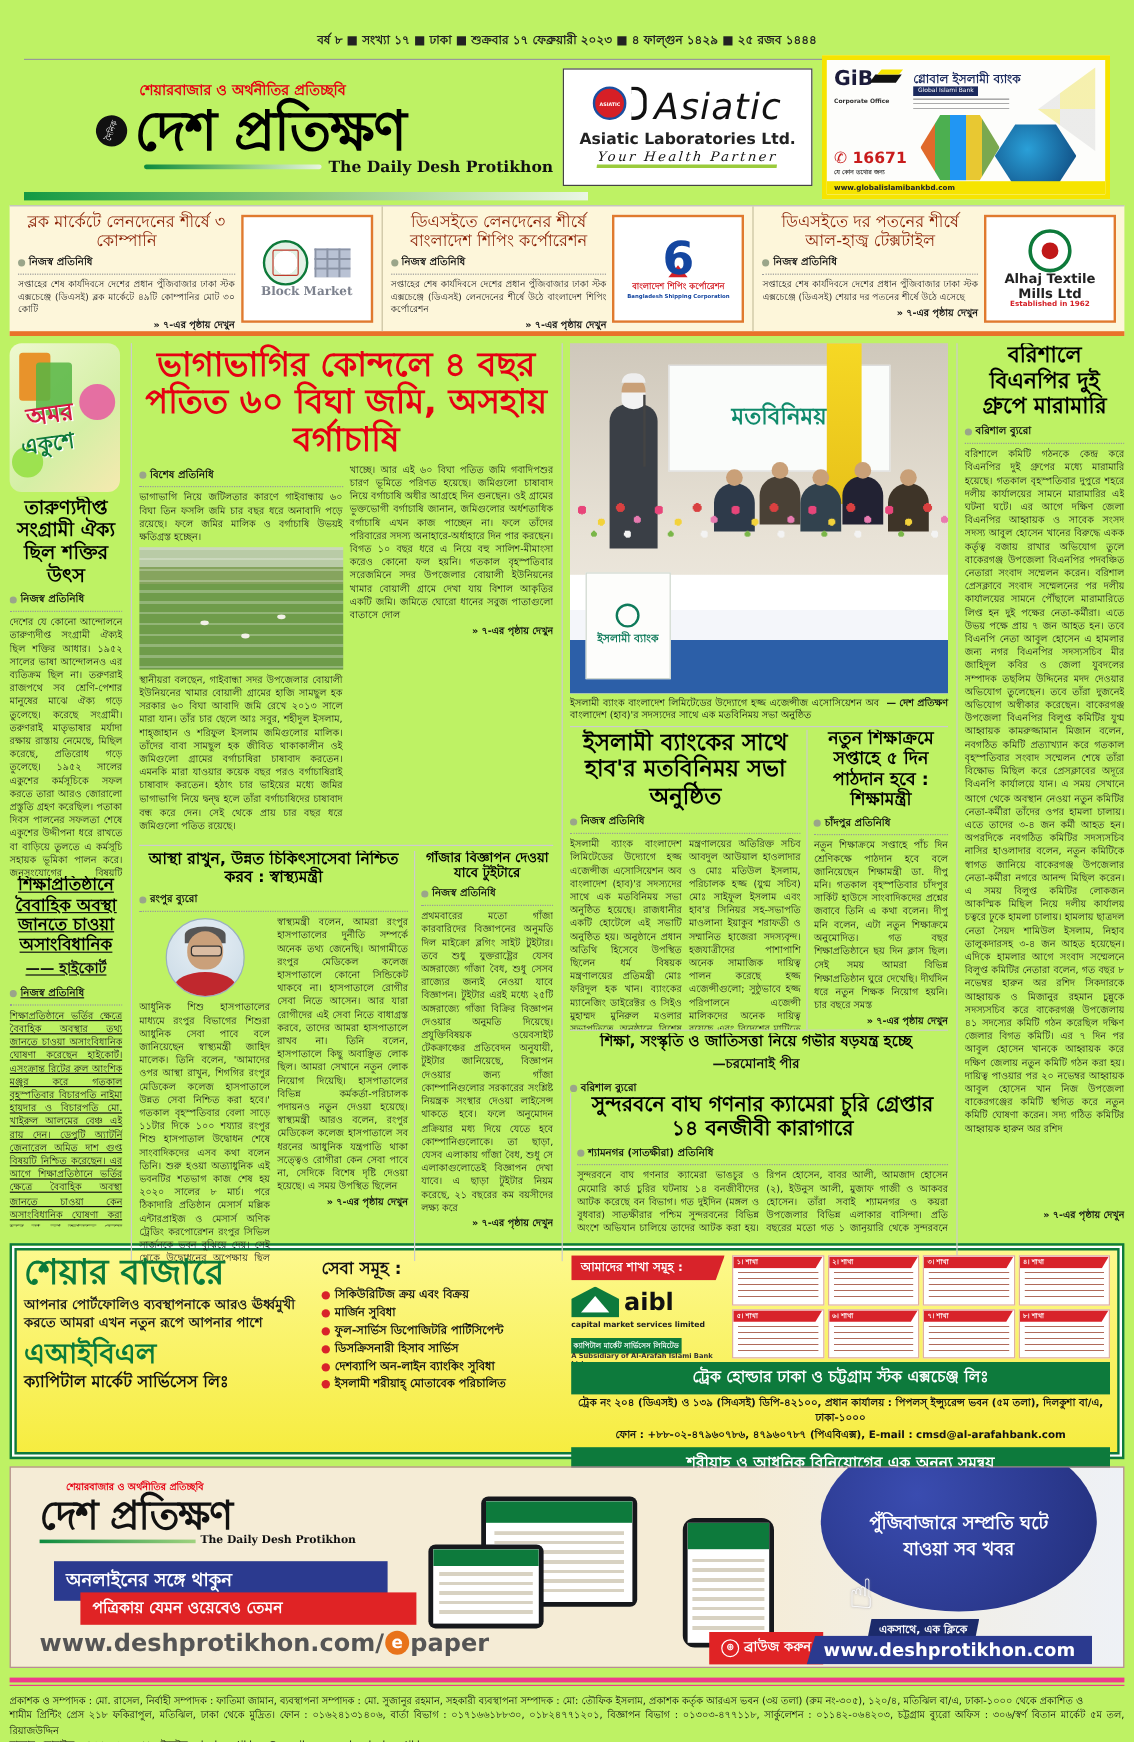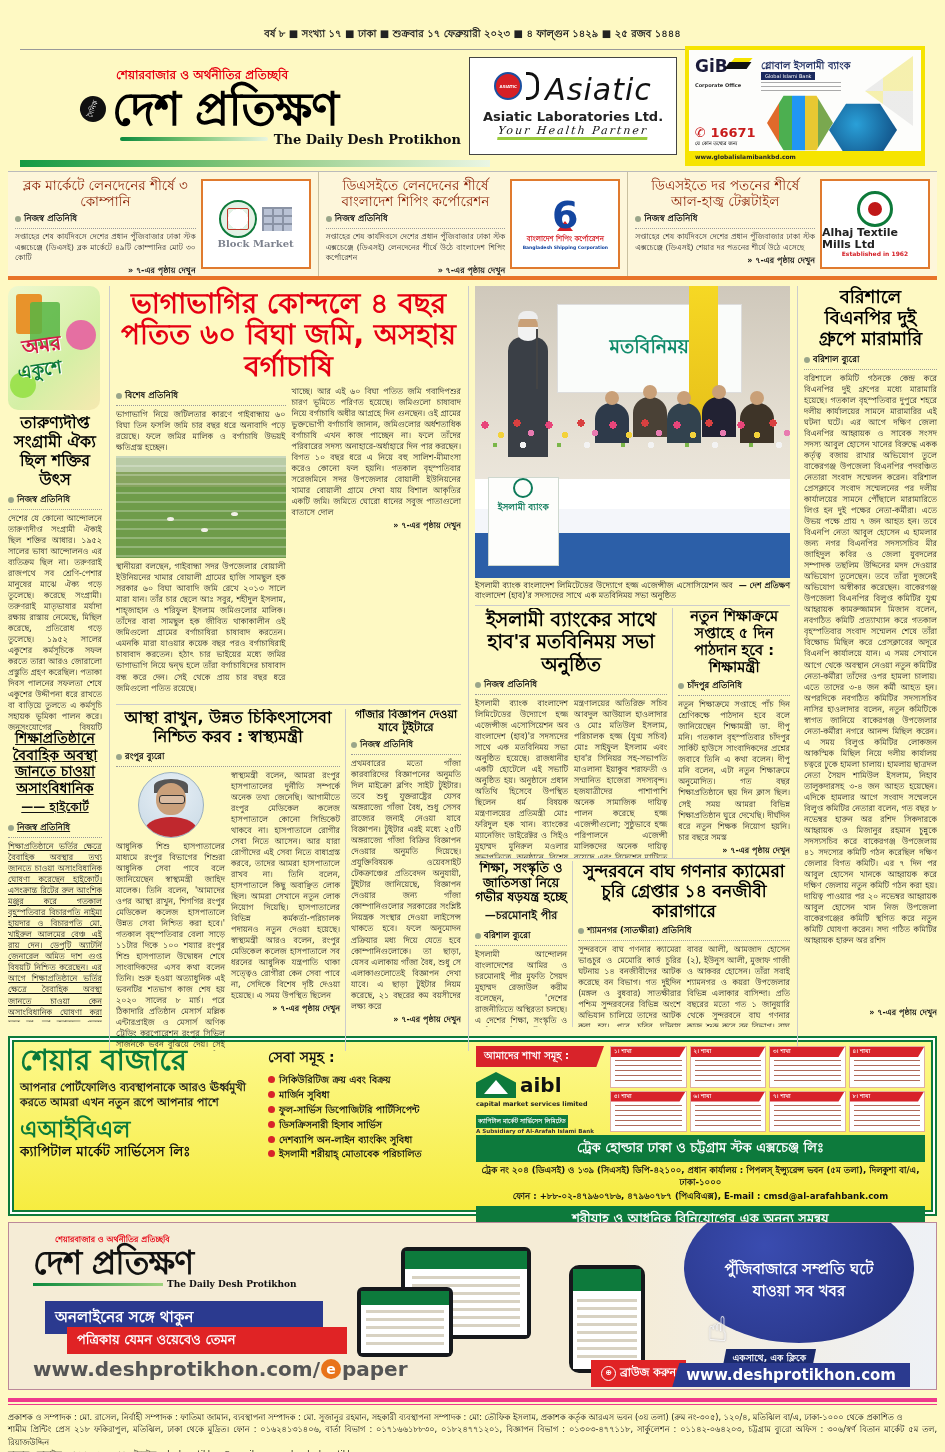--- a/index.html
+++ b/index.html
@@ -1,16 +1,16 @@
 <!DOCTYPE html>
 <html><head>
 <meta charset="utf-8">
 <style>
   html,body{margin:0;padding:0;background:#fff;}
-  .page{width:945px;height:1452px;position:relative;background:#fef9c3;overflow:hidden;
+  .page{width:945px;height:1452px;position:relative;background:#bef264;overflow:hidden;
         font-family:"DejaVu Sans","Liberation Sans",sans-serif;color:#111;}
   
   .dateline{padding-top:26px;text-align:center;font-size:10px;font-weight:bold;color:#222;
             border-bottom:1px solid #999;padding-bottom:6px;margin:0 20px;}
   .mastrow{display:flex;align-items:center;margin:4px 20px 0 20px;height:104px;gap:8px;}
   .mast{flex:1;position:relative;padding-left:60px;}
   .mast .tagline{color:#e60012;font-weight:bold;font-size:12px;margin-left:36px;}
   .mast .titlerow{display:flex;align-items:center;gap:6px;}
   .mast .dailycircle{width:26px;height:26px;border-radius:50%;background:#111;color:#fff;
         font-size:7px;display:flex;align-items:center;justify-content:center;transform:rotate(-70deg);flex:none;}
@@ -72,21 +72,21 @@
   .bm-row{display:flex;align-items:center;gap:5px;}
   .bm-label{font-size:10px;color:#7d828e;font-family:"DejaVu Serif","Liberation Serif",serif;font-weight:bold;}
   .bsc-six{font-size:38px;font-weight:bold;color:#1446a0;line-height:.9;position:relative;}
   .bsc-boat{width:0;height:0;border-left:8px solid transparent;border-right:8px solid transparent;
         border-bottom:10px solid #d42027;margin:-12px auto 2px auto;}
   .bsc-bn{font-size:7px;font-weight:bold;color:#d42027;}
   .bsc-en{font-size:4.5px;font-weight:bold;color:#1446a0;}
   .alhaj-logo{width:30px;height:30px;border-radius:50%;border:3px solid #0e7a3a;background:#fff;
         display:flex;align-items:center;justify-content:center;}
   .alhaj-core{width:14px;height:14px;border-radius:50%;background:#c01818;}
-  .alhaj-name{font-size:11px;font-weight:bold;color:#222;line-height:1.05;}
+  .alhaj-name{font-size:11px;font-weight:bold;color:#222;line-height:1.05;text-align:center;}
   .alhaj-est{font-size:6px;font-weight:bold;color:#d42027;}
   
   .main{display:grid;grid-template-columns:94px 352px 322px 1fr;gap:0 7px;margin:6px 8px 0 8px;height:742px;}
   .main>div+div{border-left:1px solid #ccc;padding-left:6px;}
   .art{overflow:hidden;}
   .by{font-size:8.5px;font-weight:bold;margin:3px 0 3px 0;padding-bottom:2px;border-bottom:1px dotted #999;
       display:flex;align-items:center;gap:3px;}
   .dot{width:6px;height:6px;border-radius:50%;background:#9aa58a;flex:none;}
   .bodytxt{font-size:8px;text-align:justify;line-height:1.38;color:#1c1c1c;}
   .more{font-weight:bold;font-size:8px;text-align:right;margin-top:1px;}
@@ -143,30 +143,30 @@
   .ph-flowers{position:absolute;left:0;right:0;bottom:26%;height:30%;
      background:
       radial-gradient(circle 6px at 10px 10px,#e8457a 60%,transparent 62%),
       radial-gradient(circle 5px at 26px 20px,#f3d23a 60%,transparent 62%),
       radial-gradient(circle 6px at 42px 8px,#d94040 60%,transparent 62%),
       radial-gradient(circle 5px at 56px 18px,#e87ab0 60%,transparent 62%),
       radial-gradient(circle 4px at 20px 30px,#7ab648 60%,transparent 62%),
       radial-gradient(circle 5px at 48px 30px,#f3f3f3 60%,transparent 62%);
      background-size:64px 38px;background-repeat:repeat-x;}
   .ph-podium{position:absolute;left:4%;bottom:4%;width:22%;height:30%;background:#fdfdfb;border:1px solid #cfd8cf;
-     display:flex;flex-direction:column;align-items:center;gap:2px;}
+     display:flex;flex-direction:column;align-items:center;justify-content:center;gap:2px;}
   .ph-podium b{color:#0e7a5a;font-size:9px;}
   .ph-logo{width:16px;height:16px;border-radius:50%;border:2px solid #0e7a5a;}
   .caption{display:flex;gap:6px;font-size:8px;line-height:1.3;margin:3px 0 2px 0;border-bottom:1px solid #ccc;padding-bottom:3px;}
   .caption .cap{flex:1;text-align:justify;}
   .caption .credit{font-weight:bold;white-space:nowrap;}
   .c-row1{display:flex;height:250px;overflow:hidden;}
   .hab{flex:1.72;min-width:0;padding-right:5px;}
   .shik{flex:1;min-width:0;border-left:1px solid #ccc;padding-left:5px;}
-  .c-row2{display:flex;height:166px;overflow:hidden;border-top:1px solid #ccc;padding-top:2px;}
+  .c-row2{display:flex;height:166px;overflow:hidden;border-top:1px solid #ccc;padding-top:2px;flex-direction:column;}
   .charm{flex:1;min-width:0;padding-right:5px;}
   .sund{flex:2.3;min-width:0;border-left:1px solid #ccc;padding-left:5px;}
   .two-col{column-count:2;column-gap:6px;}
   
   .aibl{margin:8px 8px 0 8px;height:180px;border:2px solid #0d7a3c;box-shadow:inset 0 0 0 2px #fff,inset 0 0 0 4px #0d7a3c;
      background:linear-gradient(180deg,#fdf98f,#f6ec3e);display:flex;gap:10px;padding:8px 10px;box-sizing:border-box;}
   .aibl-left{width:238px;flex:none;}
   .aibl-title{color:#0b7a3a;font-size:29px;font-weight:bold;line-height:1;}
   .aibl-pitch{font-size:11px;font-weight:bold;color:#1a1a1a;margin:6px 0;line-height:1.35;}
   .aibl-brand{color:#0b7a3a;font-size:23px;font-weight:bold;line-height:1.05;}
@@ -384,21 +384,21 @@
           <div class="bodytxt">স্থানীয়রা বলছেন, গাইবান্ধা সদর উপজেলার বোয়ালী ইউনিয়নের খামার বোয়ালী গ্রামের হাজি সামছুল হক সরকার ৬০ বিঘা আবাদি জমি রেখে ২০১৩ সালে মারা যান। তাঁর চার ছেলে আঃ সবুর, শহীদুল ইসলাম, শাহ্‌জাহান ও শরিফুল ইসলাম জমিগুলোর মালিক। তাঁদের বাবা সামছুল হক জীবিত থাকাকালীন ওই জমিগুলো গ্রামের বর্গাচাষিরা চাষাবাদ করতেন। এমনকি মারা যাওয়ার কয়েক বছর পরও বর্গাচাষিরাই চাষাবাদ করতেন। হঠাৎ চার ভাইয়ের মধ্যে জমির ভাগাভাগি নিয়ে দ্বন্দ্ব হলে তাঁরা বর্গাচাষিদের চাষাবাদ বন্ধ করে দেন। সেই থেকে প্রায় চার বছর ধরে জমিগুলো পতিত রয়েছে।</div>
         </div>
         <div>
           <div class="bodytxt">খাচ্ছে। আর এই ৬০ বিঘা পতিত জমি গবাদিপশুর চারণ ভূমিতে পরিণত হয়েছে। জমিগুলো চাষাবাদ নিয়ে বর্গাচাষি অধীর আগ্রহে দিন গুনছেন। ওই গ্রামের ভুক্তভোগী বর্গাচাষি জানান, জমিগুলোর অর্ধশতাধিক বর্গাচাষি এখন কাজ পাচ্ছেন না। ফলে তাঁদের পরিবারের সদস্য অনাহারে-অর্ধাহারে দিন পার করছেন। বিগত ১০ বছর ধরে এ নিয়ে বহু সালিশ-মীমাংসা করেও কোনো ফল হয়নি। গতকাল বৃহস্পতিবার সরেজমিনে সদর উপজেলার বোয়ালী ইউনিয়নের খামার বোয়ালী গ্রামে দেখা যায় বিশাল আকৃতির একটি জমি। জমিতে ঘোরো ধানের সবুজ পাতাগুলো বাতাসে দোল</div>
           <div class="more">» ৭-এর পৃষ্ঠায় দেখুন</div>
         </div>
       </div>
       <hr class="sep">
       <div class="b-row">
         <div class="health art">
-          <div class="h-c" style="font-size:16px;">আস্থা রাখুন, উন্নত চিকিৎসাসেবা নিশ্চিত করব : স্বাস্থ্যমন্ত্রী</div>
+          <div class="h-c" style="font-size:13px;">আস্থা রাখুন, উন্নত চিকিৎসাসেবা নিশ্চিত করব : স্বাস্থ্যমন্ত্রী</div>
           <div class="by">
               <span class="dot"></span>
             <span>রংপুর ব্যুরো</span>
             </div>
           <div class="h-cols">
             <div>
               <div class="minister">
                 <span class="min-hair"></span>
                   <span class="min-face"></span>
                   <span class="min-glass"></span>

